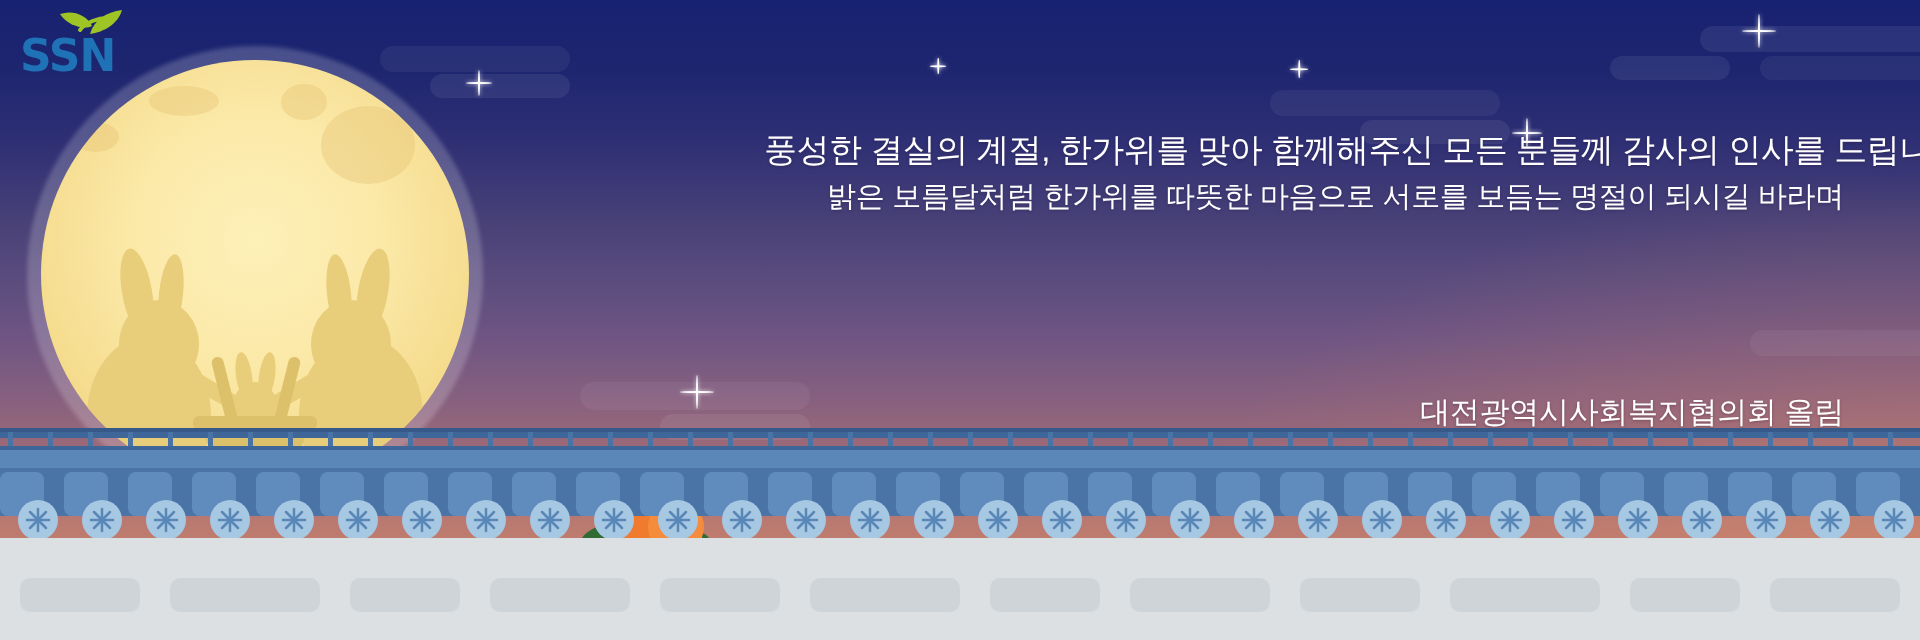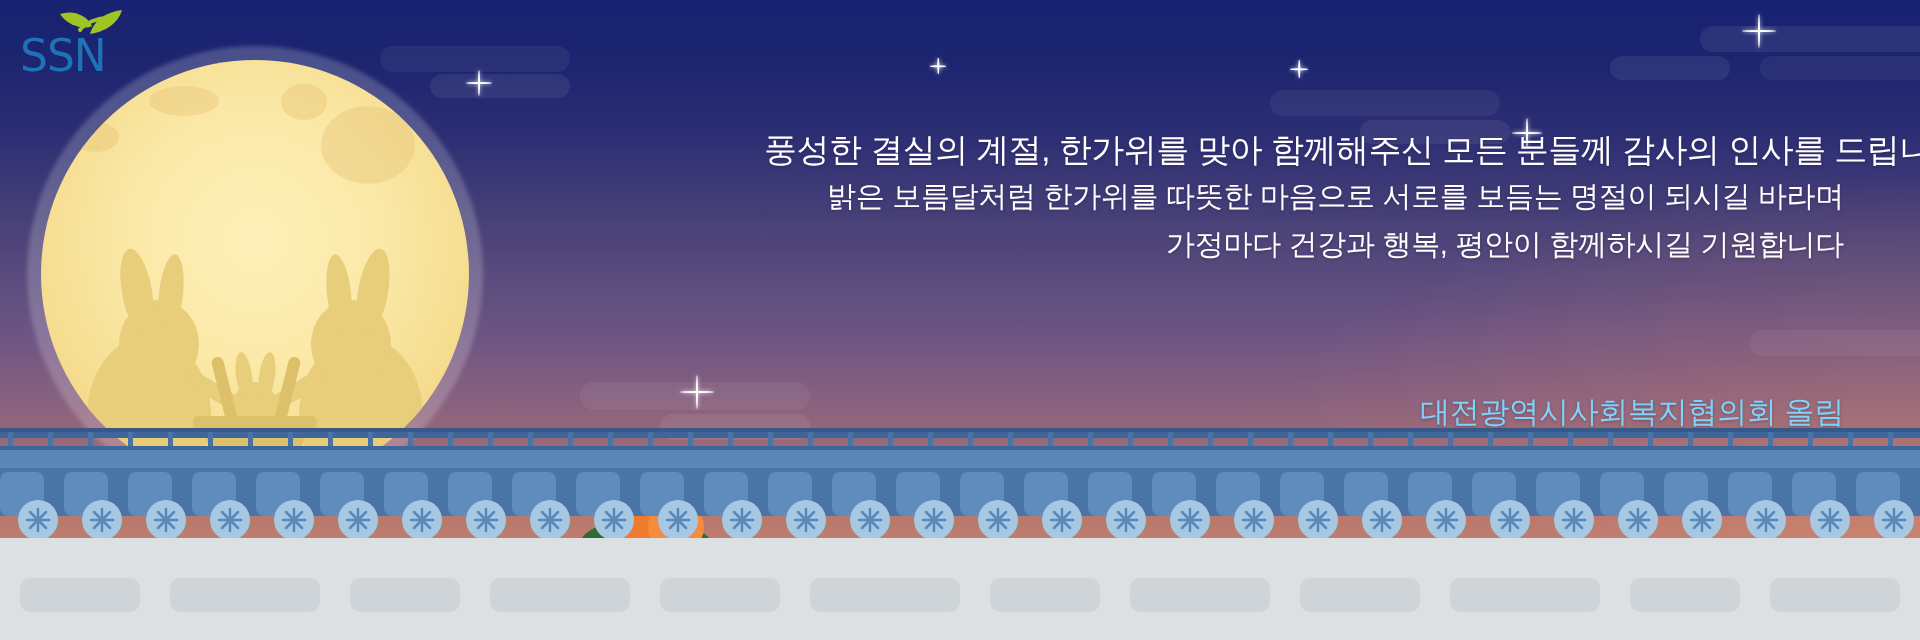--- a/index.html
+++ b/index.html
@@ -66,28 +66,28 @@
   
   .msg {
     position:absolute; right:76px; top:128px; width:1080px;
     text-align:right; color:#ffffff;
     text-shadow:0 1px 3px rgba(40,25,60,0.40);
   }
   .msg .l1 { font-size:33px; line-height:44px; letter-spacing:-0.5px; white-space:nowrap; }
   .msg .l2, .msg .l3 { font-size:29px; line-height:48px; letter-spacing:-0.3px; white-space:nowrap; }
   .sign {
     position:absolute; right:76px; top:392px; width:1080px;
-    text-align:right; color:#7dd3fc; font-size:30px; letter-spacing:-0.3px;
+    text-align:right; color:#ffffff; font-size:30px; letter-spacing:-0.3px;
     text-shadow:0 1px 3px rgba(60,30,50,0.40);
   }
   
   .logo { position:absolute; left:20px; top:8px; width:130px; height:80px; }
   .logo-text {
     position:absolute; left:0; top:22px; width:130px;
-    font-size:44px; font-weight:normal; color:#1f72b5;
+    font-size:44px; font-weight:bold; color:#1f72b5;
     font-family:"DejaVu Sans","Liberation Sans",sans-serif;
     letter-spacing:-1px;
   }
 </style>
 </head>
 <body>
 
 <div id="banner">
 
   <div class="sky"></div>
@@ -171,21 +171,20 @@
           <rect x="178" y="198" width="12" height="72" rx="6" transform="rotate(-14 184 234)"></rect>
           <rect x="240" y="198" width="12" height="72" rx="6" transform="rotate(14 246 234)"></rect>
         </g>
       </svg>
     </div>
   </div>
 
   <div class="msg">
     <div class="l1">풍성한 결실의 계절, 한가위를 맞아 함께해주신 모든 분들께 감사의 인사를 드립니다</div>
     <div class="l2">밝은 보름달처럼 한가위를 따뜻한 마음으로 서로를 보듬는 명절이 되시길 바라며</div>
-    <div class="l3">가정마다 건강과 행복, 평안이 함께하시길 기원합니다</div>
   </div>
   <div class="sign">대전광역시사회복지협의회 올림</div>
 
   <svg style="position:absolute;left:570px;top:455px;width:160px;height:110px;" viewBox="0 0 160 110">
     <ellipse cx="110" cy="86" rx="30" ry="12" fill="#2f6b33"></ellipse>
     <ellipse cx="36" cy="80" rx="26" ry="11" fill="#2f6b33" transform="rotate(-18 36 80)"></ellipse>
     <circle cx="58" cy="58" r="34" fill="#f07b2e"></circle>
     <circle cx="106" cy="72" r="28" fill="#f58b3c"></circle>
     <g fill="#2f6b33">
       <path d="M58 24 l-26 -8 l20 14 l-24 2 l26 8 Z"></path>

